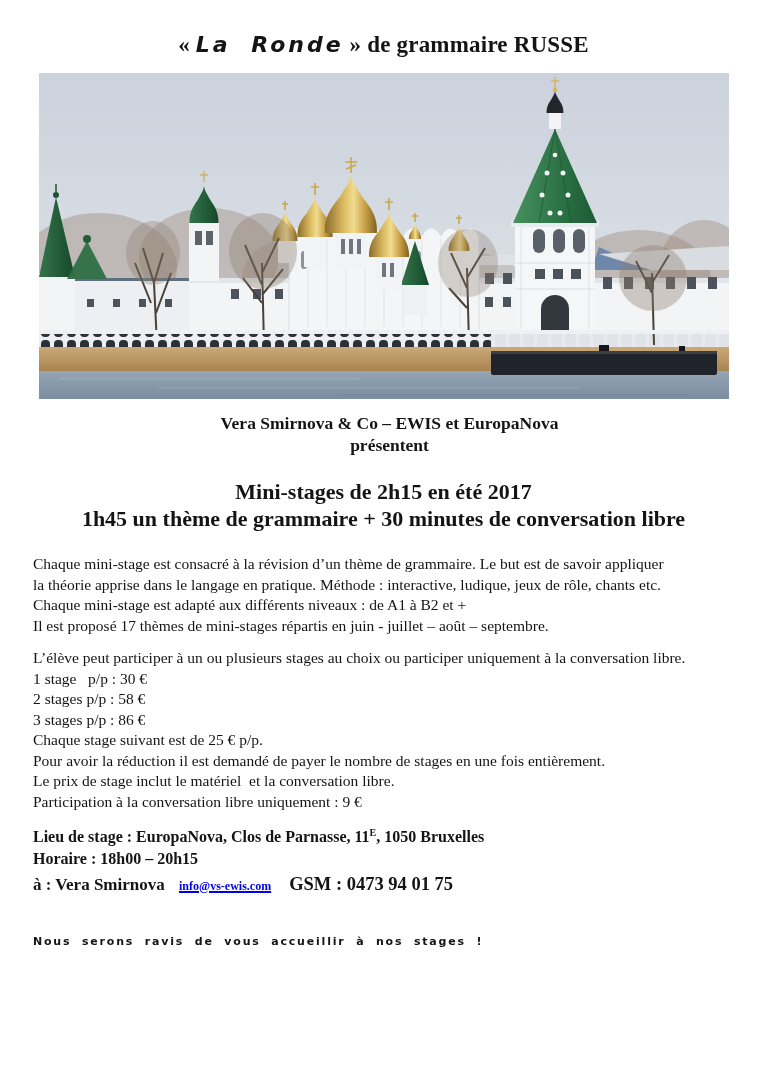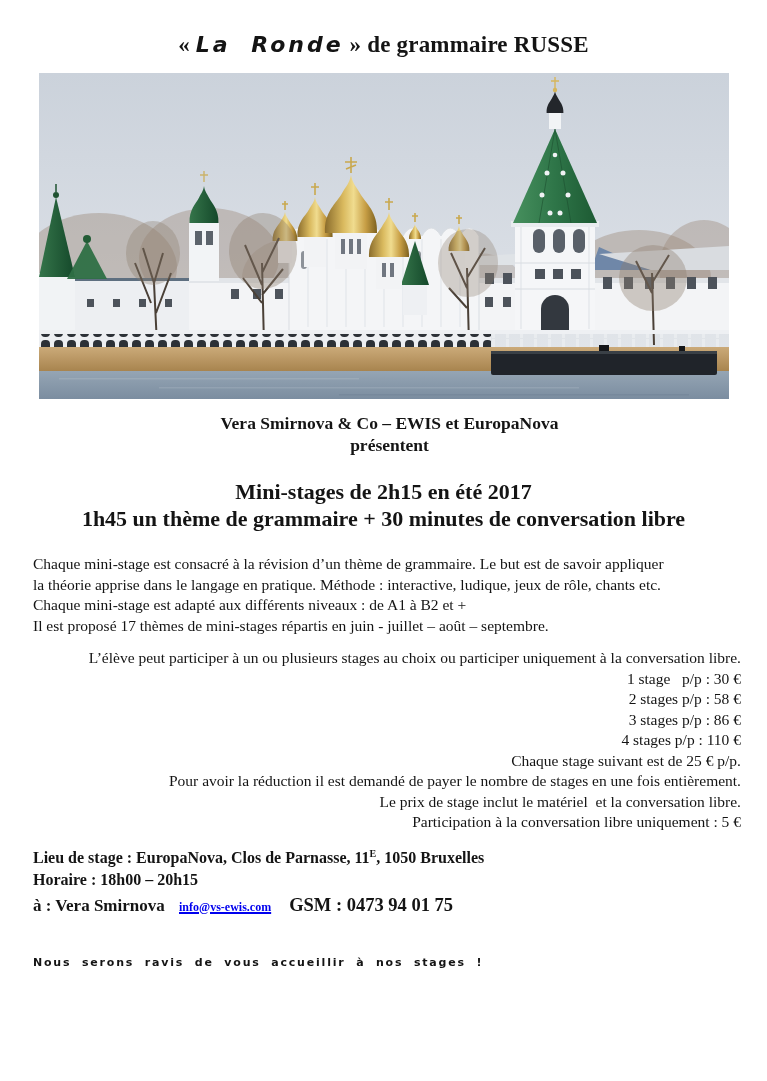--- a/index.html
+++ b/index.html
@@ -18,21 +18,21 @@
     font-family:"DejaVu Sans", sans-serif;
     font-style:italic;font-weight:bold;
     font-size:22px;letter-spacing:3px;word-spacing:10px;
   }
   .photo{width:690px;height:326px;margin:15px auto 0;}
   .photo svg{display:block;}
   .presenter{margin-top:13px;text-align:center;font-weight:bold;font-size:17.5px;line-height:22px;padding-left:12px;}
   .heading{margin-top:22px;text-align:center;font-weight:bold;font-size:22px;line-height:27px;}
   .body-text{margin:22px 26px 0 33px;font-size:15.5px;line-height:20.5px;}
   .line{white-space:pre-wrap;}
-  .para + .para{margin-top:12px;text-align:right;}
+  .para + .para{margin-top:12px;}
   .details{margin-top:14px;font-weight:bold;font-size:15.5px;line-height:22px;}
   .details .lieu, .details .horaire{font-size:16px;}
   sup.e{font-size:10px;vertical-align:super;line-height:0;}
   .info-emph{font-size:17px;}
   .contact{margin-top:3px;font-size:17px;}
   .email{
     color:#0000ee;font-weight:bold;font-size:12px;
     text-decoration:underline;text-decoration-thickness:2px;
     margin:0 18px 0 10px;
   }
@@ -289,25 +289,24 @@
       <div class="line">la théorie apprise dans le langage en pratique. Méthode : interactive, ludique, jeux de rôle, chants etc.</div>
       <div class="line">Chaque mini-stage est adapté aux différents niveaux : de A1 à B2 et +</div>
       <div class="line">Il est proposé 17 thèmes de mini-stages répartis en juin - juillet – août – septembre.</div>
     </div>
 
     <div class="para">
       <div class="line">L’élève peut participer à un ou plusieurs stages au choix ou participer uniquement à la conversation libre.</div>
       <div class="line">1 stage   p/p : 30 €</div>
       <div class="line">2 stages p/p : 58 €</div>
       <div class="line">3 stages p/p : 86 €</div>
-      <div class="line">4 stages p/p : 110 €</div>
       <div class="line">Chaque stage suivant est de 25 € p/p.</div>
       <div class="line">Pour avoir la réduction il est demandé de payer le nombre de stages en une fois entièrement.</div>
       <div class="line">Le prix de stage inclut le matériel  et la conversation libre.</div>
-      <div class="line">Participation à la conversation libre uniquement : 5 €</div>
+      <div class="line">Participation à la conversation libre uniquement : 9 €</div>
     </div>
 
     <div class="details">
       <div class="line lieu"><span>Lieu de stage : EuropaNova, Clos de Parnasse, 11</span><sup class="e">E</sup><span>, 1050 Bruxelles</span></div>
       <div class="line horaire">Horaire : 18h00 – 20h15</div>
       <div class="line contact"><span>à : Vera Smirnova </span><a class="email" href="#">info@vs-ewis.com</a><span class="gsm">GSM : 0473 94 01 75</span></div>
     </div>
 
   </div>
 

